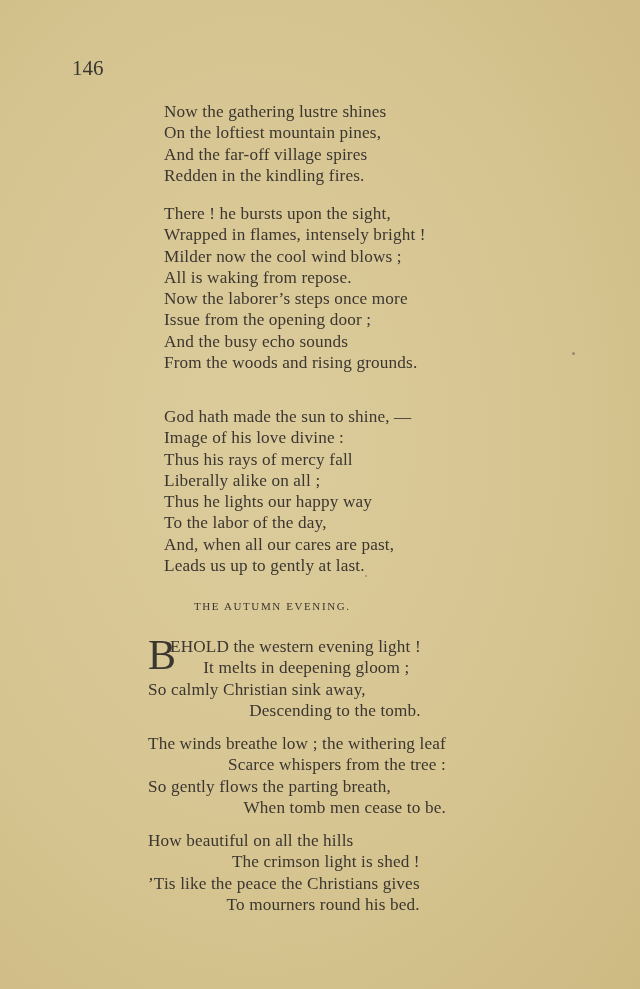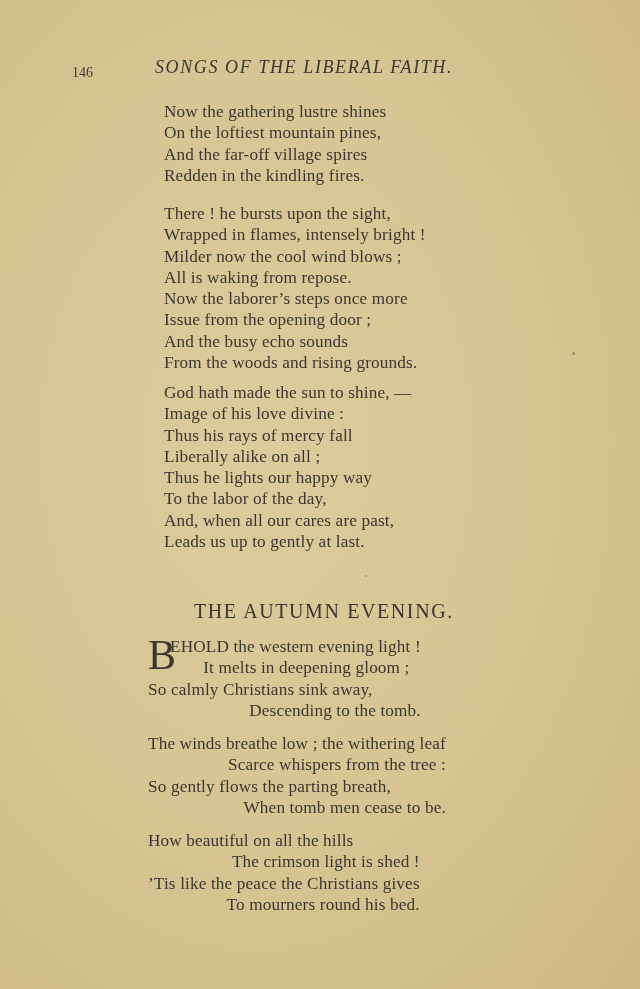--- a/index.html
+++ b/index.html
@@ -4,78 +4,77 @@
 <style>
   html, body { margin:0; padding:0; }
   body {
     width:640px; height:989px; overflow:hidden;
     background: radial-gradient(ellipse at 40% 45%, #dccc9c 0%, #d6c591 55%, #cdb982 100%);
     font-family: "Liberation Serif", "DejaVu Serif", serif;
     color:#3b3630;
     position:relative;
   }
   .header { position:absolute; top:56px; left:72px; width:420px; height:28px; }
-  .page-num { position:absolute; left:0; top:9px; font-size:14px; }
+  .page-num { position:absolute; left:0; top:0; font-size:21px; }
   .running-title { position:absolute; left:83px; top:1px; font-size:18px; font-style:italic; letter-spacing:1.6px; }
   .stanza { position:absolute; left:164px; }
   .line { font-size:17.2px; line-height:21.3px; white-space:nowrap; letter-spacing:0.15px; }
-  .poem-title { position:absolute; top:600px; left:194px; font-size:20px; letter-spacing:1.6px; }
+  .poem-title { position:absolute; top:600px; left:194px; font-size:11px; letter-spacing:1.6px; }
   .poem2 { position:absolute; left:148px; }
   .indent { padding-left:19px;text-align:right; }
   .dropcap-line { position:relative; }
   .dropcap { position:absolute; left:0; top:-1px; font-size:42px; line-height:40px; }
   .dropcap-rest { padding-left:22px; }
   .speck { position:absolute; width:3px; height:3px; border-radius:50%; background:#6f6450; opacity:.6; }
 </style>
 </head>
 <body>
 
 <div class="header">
   <span class="page-num">146</span>
-  <span class="running-title">SONGS OF THE LIBERAL FAITH.</span>
 </div>
 
 <div class="stanza" style="top:101px;">
   <div class="line">Now the gathering lustre shines</div>
   <div class="line">On the loftiest mountain pines,</div>
   <div class="line">And the far-off village spires</div>
   <div class="line">Redden in the kindling fires.</div>
 </div>
 
 <div class="stanza" style="top:203px;">
   <div class="line">There ! he bursts upon the sight,</div>
   <div class="line">Wrapped in flames, intensely bright !</div>
   <div class="line">Milder now the cool wind blows ;</div>
   <div class="line">All is waking from repose.</div>
   <div class="line">Now the laborer’s steps once more</div>
   <div class="line">Issue from the opening door ;</div>
   <div class="line">And the busy echo sounds</div>
   <div class="line">From the woods and rising grounds.</div>
 </div>
 
-<div class="stanza" style="top:382px;font-family:Liberation Serif, serif;">
+<div class="stanza" style="top:406px;font-family:Liberation Serif, serif;">
   <div class="line">God hath made the sun to shine, —</div>
   <div class="line">Image of his love divine :</div>
   <div class="line">Thus his rays of mercy fall</div>
   <div class="line">Liberally alike on all ;</div>
   <div class="line">Thus he lights our happy way</div>
   <div class="line">To the labor of the day,</div>
   <div class="line">And, when all our cares are past,</div>
   <div class="line">Leads us up to gently at last.</div>
 </div>
 
 <div class="poem-title">THE AUTUMN EVENING.</div>
 
 <div class="poem2" style="top:636px;">
   <div class="line dropcap-line">
     <span class="dropcap">B</span>
     <span class="dropcap-rest">EHOLD the western evening light !</span>
   </div>
   <div class="line" style="padding-left:44px;text-align:center;">It melts in deepening gloom ;</div>
-  <div class="line">So calmly Christians sink away,</div>
+  <div class="line">So calmly Christian sink away,</div>
   <div class="line indent">Descending to the tomb.</div>
 </div>
 
 <div class="poem2" style="top:733px;">
   <div class="line">The winds breathe low ; the withering leaf</div>
   <div class="line indent">Scarce whispers from the tree :</div>
   <div class="line">So gently flows the parting breath,</div>
   <div class="line indent">When tomb men cease to be.</div>
 </div>
 

